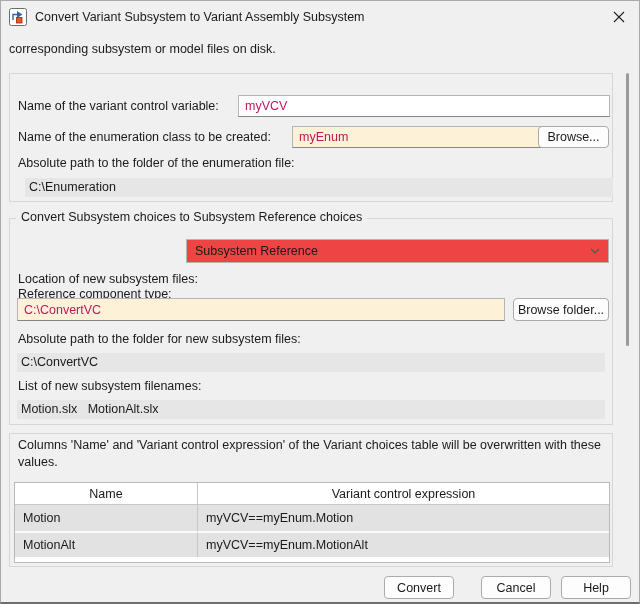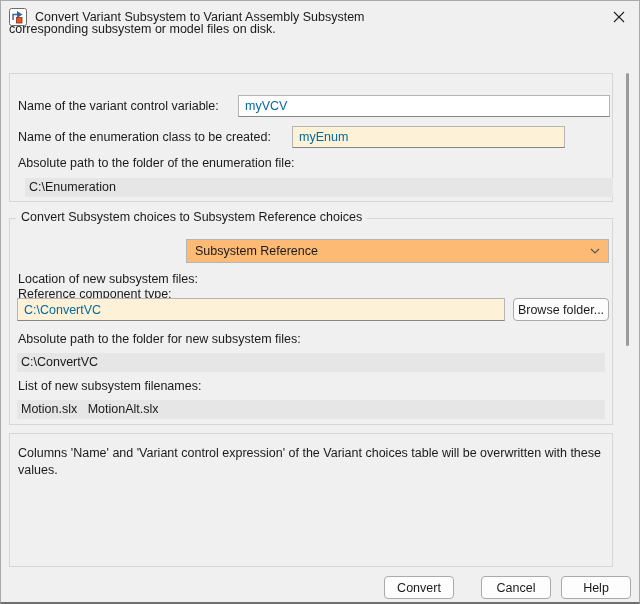--- a/index.html
+++ b/index.html
@@ -23,60 +23,60 @@
     display:flex; align-items:center; padding:16px 8px;
   }
   .app-icon { width:18px; height:18px; margin-right:8px; flex:0 0 auto; }
   .title { font-size:12.5px; white-space:nowrap; }
   .close-btn {
     margin-left:auto; width:24px; height:24px;
     display:flex; align-items:center; justify-content:center;
     background:transparent; border:none; cursor:pointer;
   }
   
-  .intro { position:absolute; top:21px; left:8px; width:600px; }
+  .intro { position:absolute; top:41px; left:8px; width:600px; }
   
   .panel {
     position:absolute; left:8px; width:604px;
     border:1px solid #d6d6d6; background:var(--bg, #f0f0f0);
   }
   .panel1 { top:72px; height:129px; }
   .panel2 { top:217px; height:207px; }
   .panel3 { top:432px; height:134px; }
   .legend {
     position:absolute; top:-9px; left:6px;
     background:var(--bg, #f0f0f0); padding:0 5px; white-space:nowrap;
   }
   .lbl { position:absolute; white-space:nowrap; }
   .txt-input {
     position:absolute; height:22px;
     border:1px solid #b5b5b5; border-bottom-color:#868686;
     background:#fff; padding:0 6px;
-    font-family:"Liberation Sans", sans-serif; font-size:12.5px; color:#0369a1;
+    font-family:"Liberation Sans", sans-serif; font-size:12.5px; color:#be185d;
   }
   .cream { background:var(--cream, #fdf2d7); }
   .ro-field {
     position:absolute; height:19px; line-height:19px;
     background:var(--rofield, #e6e6e6); padding-left:4px;
     white-space:pre; overflow:hidden;
   }
   .btn {
     position:absolute; height:22px;
     background:#fdfdfd; border:1px solid #ababab; border-radius:4px;
     font-family:"Liberation Sans", sans-serif; font-size:12.5px; color:#1a1a1a;
     cursor:pointer;
   }
   .combo {
     position:absolute; height:24px;
-    background:#fdba74; border:1px solid #b5b5b5;
+    background:#ef4444; border:1px solid #b5b5b5;
     display:flex; align-items:center; padding:0 8px; cursor:pointer;
   }
   .combo .combo-text { flex:1; }
   
-  .note { position:absolute; top:11px; left:8px; width:590px; line-height:17px; }
+  .note { position:absolute; top:3px; left:8px; width:590px; line-height:17px; }
   .table-wrap {
     position:absolute; top:48px; left:4px; width:596px; height:81px;
     border:1px solid #b9b9b9; background:#fff; overflow:hidden;
   }
   table { width:100%; border-collapse:separate; border-spacing:0; font-size:12.5px; }
   th {
     background:#fff; font-weight:normal; height:22px; text-align:center;
     border-bottom:1px solid #c8c8c8;
   }
   th:first-child, td:first-child { width:183px; border-right:1px solid #c8c8c8; }
@@ -111,20 +111,21 @@
     </button>
   </div>
 
   <div class="intro">corresponding subsystem or model files on disk.</div>
 
   <div class="panel panel1">
     <span class="lbl" style="left:8px; top:21px; line-height:22px;">Name of the variant control variable:</span>
     <input class="txt-input" style="left: 228px; top: 21px; width: 372px;" value="myVCV">
     <span class="lbl" style="left:8px; top:52px; line-height:22px;">Name of the enumeration class to be created:</span>
     <input class="txt-input cream" style="left: 282px; top: 52px; width: 273px;" value="myEnum">
+    <button class="btn" style="left:528px; top:52px; width:71px;">Browse...</button>
     <span class="lbl" style="left:8px; top:82px;">Absolute path to the folder of the enumeration file:</span>
     <div class="ro-field" style="left:15px; top:104px; width:588px;">C:\Enumeration</div>
   </div>
 
   <div class="panel panel2">
     <span class="legend">Convert Subsystem choices to Subsystem Reference choices</span>
 
     <span class="lbl" style="left:8px; top:20px; line-height:24px;margin-top:43px;">Reference component type:</span>
     <div class="combo" style="left:176px; top:20px; width:423px;">
       <span class="combo-text">Subsystem Reference</span>
@@ -139,20 +140,40 @@
 
     <span class="lbl" style="left:8px; top:113px;">Absolute path to the folder for new subsystem files:</span>
     <div class="ro-field" style="left:7px; top:134px; width:588px;">C:\ConvertVC</div>
 
     <span class="lbl" style="left:8px; top:160px;">List of new subsystem filenames:</span>
     <div class="ro-field" style="left:7px; top:181px; width:588px;">Motion.slx   MotionAlt.slx</div>
   </div>
 
   <div class="panel panel3">
     <div class="note">Columns 'Name' and 'Variant control expression' of the Variant choices table will be overwritten with these values.</div>
+    <div class="table-wrap">
+      <table>
+        <thead>
+          <tr>
+            <th>Name</th>
+            <th>Variant control expression</th>
+          </tr>
+        </thead>
+        <tbody>
+          <tr>
+            <td>Motion</td>
+            <td>myVCV==myEnum.Motion</td>
+          </tr>
+          <tr class="r2">
+            <td>MotionAlt</td>
+            <td>myVCV==myEnum.MotionAlt</td>
+          </tr>
+        </tbody>
+      </table>
+    </div>
   </div>
 
   <div class="scroll-thumb"></div>
 
   <button class="btn footer-btn" style="left:383px;">Convert</button>
   <button class="btn footer-btn" style="left:480px;">Cancel</button>
   <button class="btn footer-btn" style="left:560px;">Help</button>
 
 </div>
 

